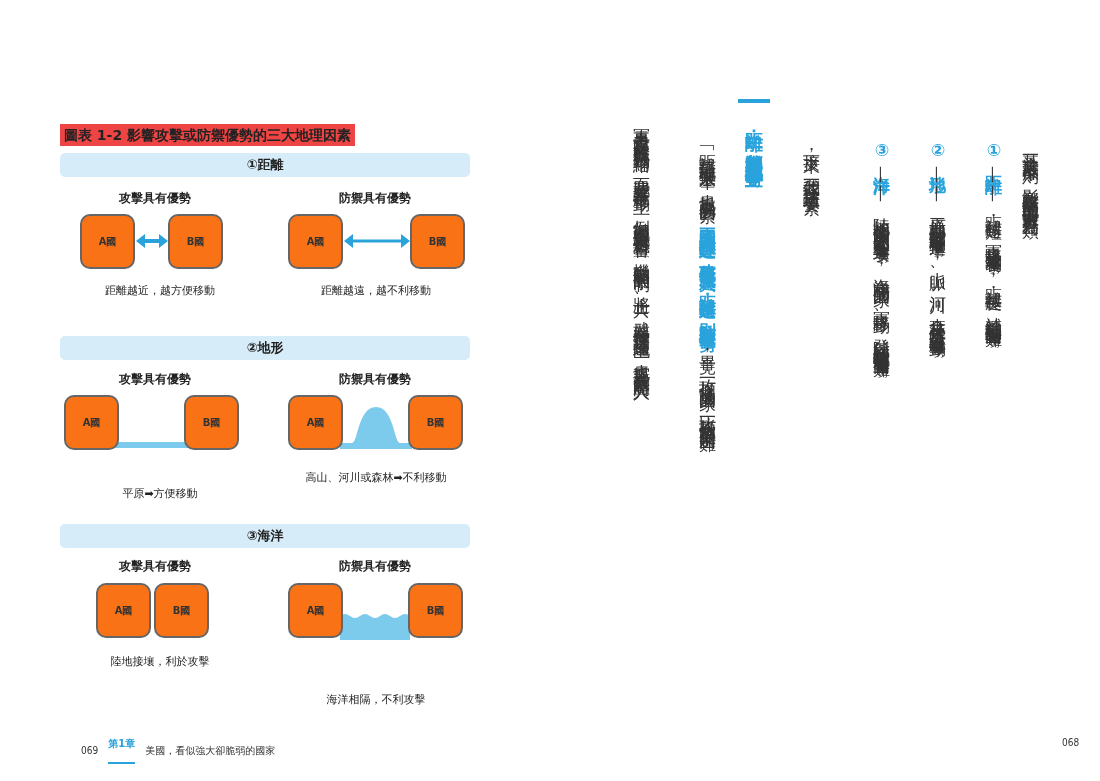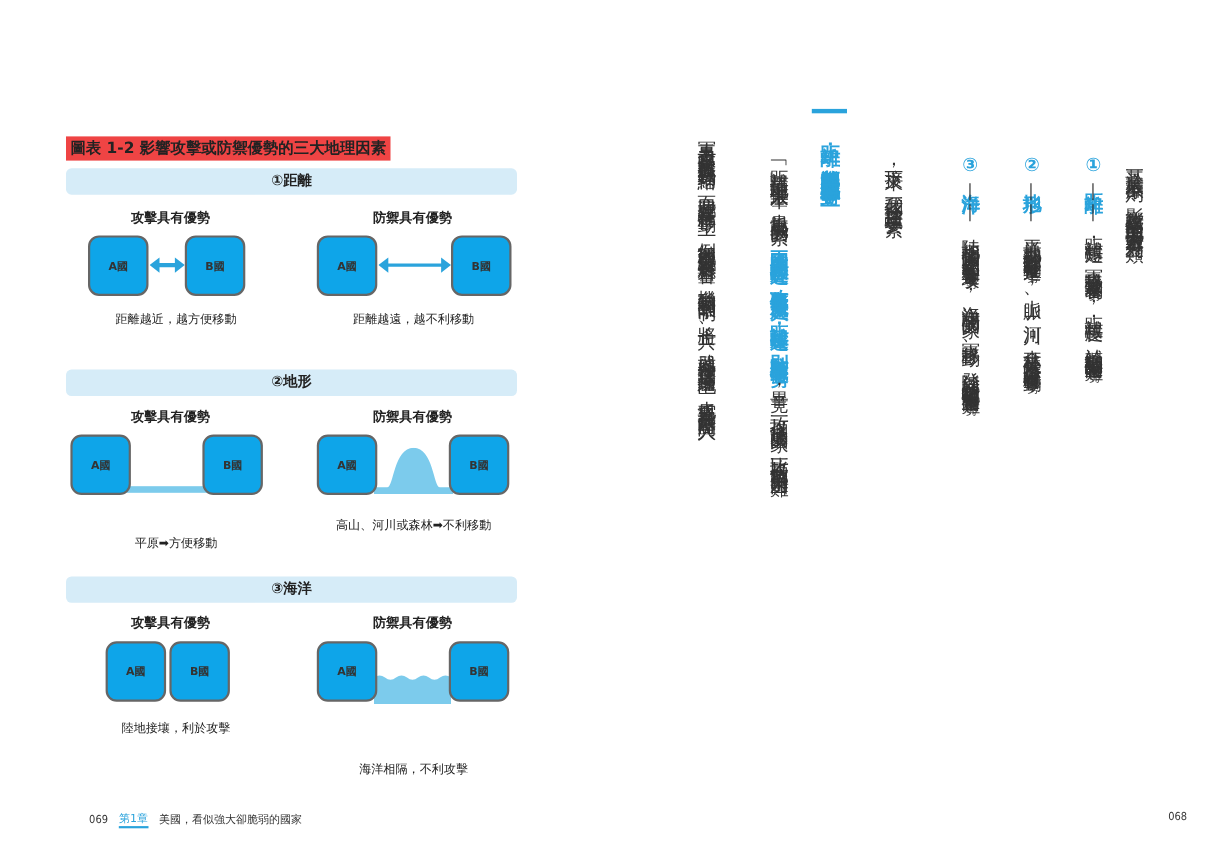--- a/index.html
+++ b/index.html
@@ -17,30 +17,30 @@
     background: #ef4444; font-size: 14px; font-weight: bold; color: #222; line-height: 22px;
   }
   .band {
     position: absolute; left: 60px; width: 410px; height: 24px; background: #d6ecf8; border-radius: 5px;
     text-align: center; line-height: 24px; font-size: 13px; font-weight: bold; color: #222;
   }
   .sub-h {
     position: absolute; font-size: 12px; font-weight: bold; color: #222; text-align: center; width: 180px;
   }
   .box {
-    position: absolute; width: 55px; height: 55px; border: 2.5px solid #666; border-radius: 10px; background: #0ea5e9;
+    position: absolute; width: 55px; height: 55px; border: 2.5px solid #666; border-radius: 10px; background: #f97316;
     box-sizing: border-box; display: flex; align-items: center; justify-content: center;
     font-size: 10px; font-weight: bold; color: #333; z-index: 2;
   }
   .caption { position: absolute; font-size: 11px; color: #222; text-align: center; width: 200px; }
   .ground { position: absolute; background: #7ccbec; }
 
   
   .footer-left { position: absolute; left: 37px; top: 737px; font-size: 10px; color: #333; display: flex; gap: 10px; align-items: center; margin-left: 44px; }
-  .chapter { color: #2aa3dc; font-weight: normal; border-bottom: 2px solid #2aa3dc; padding-bottom: 0; }
+  .chapter { color: #2aa3dc; font-weight: bold; border-bottom: 2px solid #2aa3dc; padding-bottom: 11px; }
   .page-no { font-family: "DejaVu Sans Condensed", "DejaVu Sans", sans-serif; font-size: 10px; }
   .footer-right { position: absolute; left: 1050px; top: 737px; font-size: 10px; color: #333; margin-left: 12px; }
 
   
   .vcol {
     position: absolute; writing-mode: vertical-rl; font-family: "DejaVu Serif", "Liberation Serif", serif;
     font-size: 17px; line-height: 24px; color: #333; letter-spacing: 2px;
   }
   .blue { color: #2aa3dc; font-family: "DejaVu Sans", sans-serif; font-weight: bold; }
   .small { font-size: 11px; }

